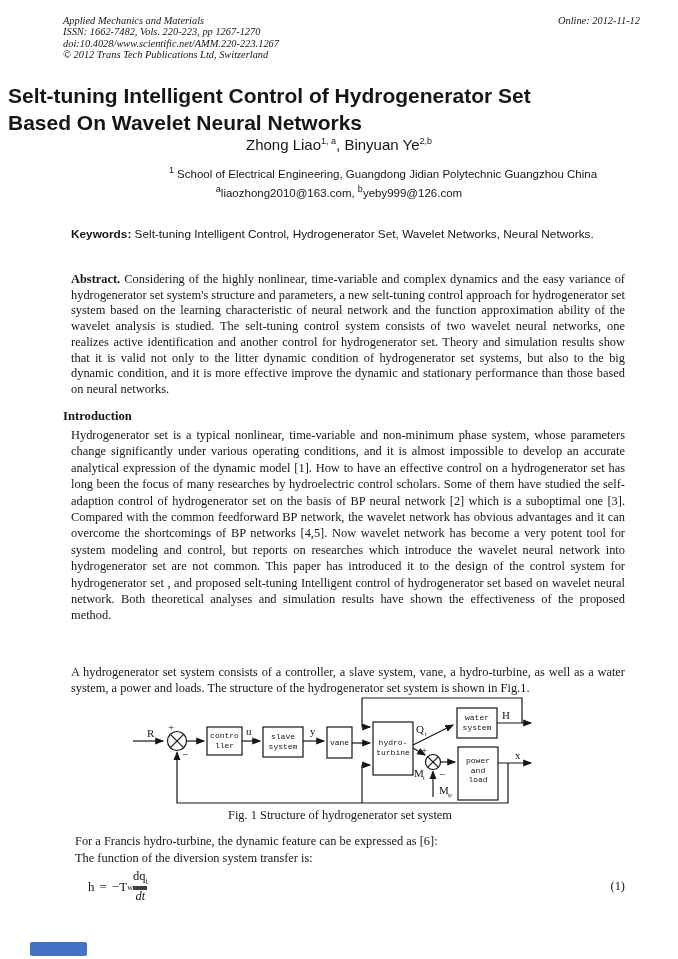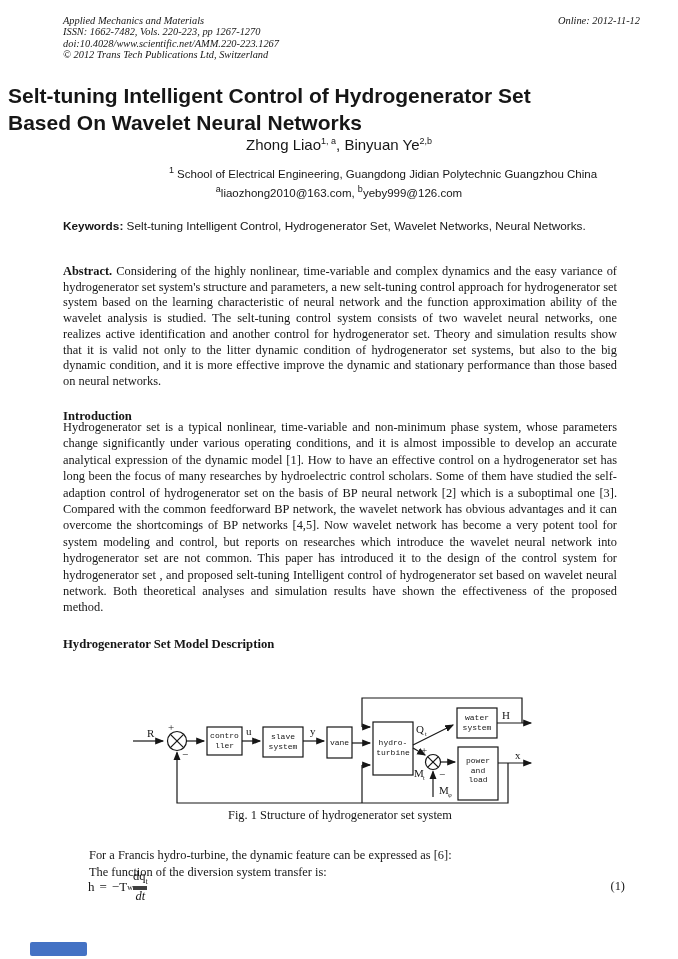--- a/index.html
+++ b/index.html
@@ -20,40 +20,40 @@
 
   .authors{position:absolute;top:136px;left:0;width:678px;text-align:center;
            font-family:"Liberation Sans", sans-serif;font-size:15px;}
   .authors sup,.affil sup,.emails sup{font-size:9px;}
   .affil{position:absolute;top:165px;left:0;width:678px;text-align:center;
          font-family:"Liberation Sans", sans-serif;font-size:11.5px;margin-left:44px;}
   .emails{position:absolute;top:184px;left:0;width:678px;text-align:center;
           font-family:"Liberation Sans", sans-serif;font-size:11.5px;}
 
   
-  .block{position:absolute;left:63px;width:554px;margin:0;text-align:justify;}
+  .block{position:absolute;left:63px;width:554px;margin:8px;text-align:justify;}
   .kw{top:219px;font-family:"Liberation Sans", sans-serif;font-size:11.8px;line-height:15.2px;}
   .abs{top:264px;font-size:12.4px;line-height:15.7px;}
   .sec-h{position:absolute;left:63px;font-weight:bold;font-size:12.7px;margin:0;}
   .h-intro{top:409px;}
   .p-intro{top:419px;font-size:12.4px;line-height:16.4px;}
   .h-model{top:637px;}
   .p-model{top:656px;font-size:12.4px;line-height:16.4px;}
 
   
   .fig-svg{position:absolute;top:695px;left:75px;}
   .fig-caption{position:absolute;top:808px;left:63px;width:554px;text-align:center;font-size:12.4px;}
   .blk-label{font-family:"Liberation Mono", monospace;font-size:8px;fill:#161616;}
   .sig-label{font-family:"Liberation Serif", serif;font-size:11px;fill:#161616;}
   .sig-sub{font-family:"Liberation Serif", serif;font-size:6.5px;fill:#161616;}
   .fig-line{stroke:#161616;stroke-width:1.2;fill:none;}
   .fig-box{stroke:#161616;stroke-width:1.2;fill:#ffffff;}
 
   
-  .after-line{position:absolute;left:75px;width:542px;font-size:12.4px;margin:14px;}
+  .after-line{position:absolute;left:75px;width:542px;font-size:12.4px;margin:0;}
   .af1{top:834px;}
   .af2{top:851px;}
   .eq{position:absolute;top:869px;left:88px;height:36px;display:flex;align-items:center;
       font-size:13px;}
   .eq .sp{margin:0 5px;}
   .eq sub{font-size:8px;}
   .frac{display:inline-flex;flex-direction:column;align-items:center;
         font-size:12.5px;line-height:1.1;}
   .frac .den{border-top:4px solid #404040;padding:0 2px;font-style:italic;}
   .eq-tag{position:absolute;top:879px;right:53px;font-size:12.4px;}
@@ -86,21 +86,21 @@
 
   <div class="emails"><sup>a</sup><span>liaozhong2010@163.com, </span><sup>b</sup><span>yeby999@126.com</span></div>
 
   <p class="block kw"><b>Keywords:</b><span> Selt-tuning Intelligent Control, Hydrogenerator Set, Wavelet Networks, Neural Networks.</span></p>
 
   <p class="block abs"><b>Abstract.</b><span> Considering of the highly nonlinear, time-variable and complex dynamics and the easy variance of hydrogenerator set system's structure and parameters, a new selt-tuning control approach for hydrogenerator set system based on the learning characteristic of neural network and the function approximation ability of the wavelet analysis is studied. The selt-tuning control system consists of two wavelet neural networks, one realizes active identification and another control for hydrogenerator set. Theory and simulation results show that it is valid not only to the litter dynamic condition of hydrogenerator set systems, but also to the big dynamic condition, and it is more effective improve the dynamic and stationary performance than those based on neural networks.</span></p>
 
   <h2 class="sec-h h-intro">Introduction</h2>
   <p class="block p-intro">Hydrogenerator set is a typical nonlinear, time-variable and non-minimum phase system, whose parameters change significantly under various operating conditions, and it is almost impossible to develop an accurate analytical expression of the dynamic model [1]. How to have an effective control on a hydrogenerator set has long been the focus of many researches by hydroelectric control scholars. Some of them have studied the self-adaption control of hydrogenerator set on the basis of BP neural network [2] which is a suboptimal one [3]. Compared with the common feedforward BP network, the wavelet network has obvious advantages and it can overcome the shortcomings of BP networks [4,5]. Now wavelet network has become a very potent tool for system modeling and control, but reports on researches which introduce the wavelet neural network into hydrogenerator set are not common. This paper has introduced it to the design of the control system for hydrogenerator set , and proposed selt-tuning Intelligent control of hydrogenerator set based on wavelet neural network. Both theoretical analyses and simulation results have shown the effectiveness of the proposed method.</p>
 
-  <h2 class="sec-h h-model">Hydrogenerator Set Model Description</h2>
+  <p class="block p-model">A hydrogenerator set system consists of a controller, a slave system, vane, a hydro-turbine, as well as a water system, a power and loads. The structure of the hydrogenerator set system is shown in Fig.1.</p>
 
   <svg class="fig-svg" width="480" height="112" viewBox="0 0 480 112">
     <defs>
       <marker id="ah" markerWidth="9" markerHeight="8" refX="6.5" refY="3" orient="auto">
         <path d="M0,0 L7.5,3 L0,6 z" fill="#161616"></path>
       </marker>
     </defs>
 
     <line class="fig-line" x1="58" y1="46" x2="88" y2="46" marker-end="url(#ah)"></line>
     <text class="sig-label" x="72" y="42">R</text>

